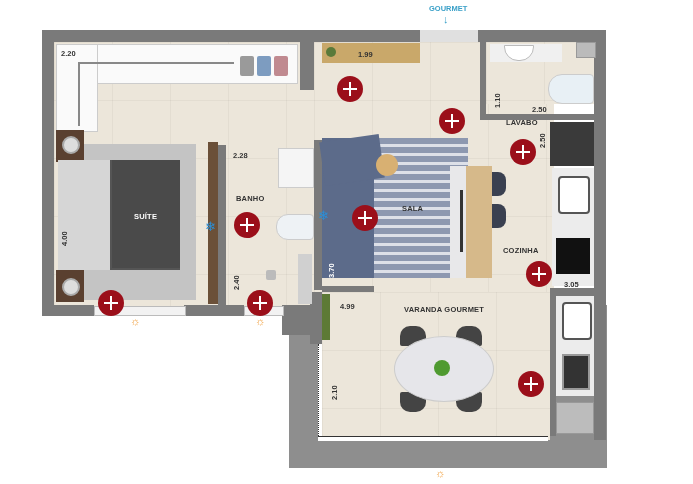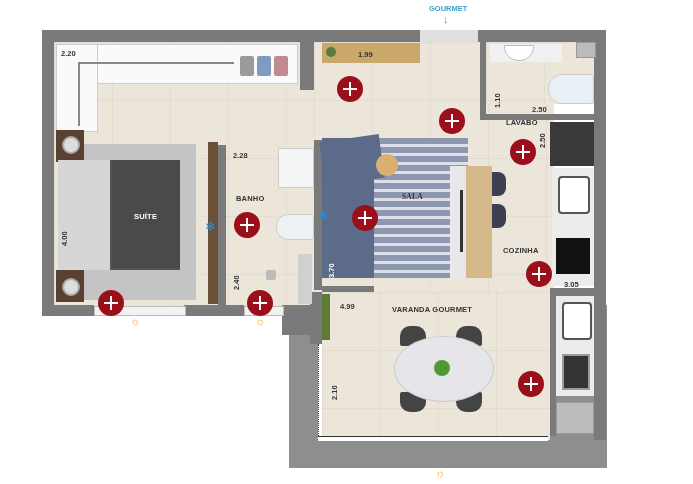--- a/index.html
+++ b/index.html
@@ -93,21 +93,21 @@
 <div class="abs" style="left:324px;top:138px;width:144px;height:140px;background:repeating-linear-gradient(180deg,#8d98b0 0 6px,#dde0e8 6px 9px);"></div>
 <div class="abs" style="left:322px;top:138px;width:52px;height:140px;background:#5c6b8a;"></div>
 <div class="abs" style="left:322px;top:138px;width:60px;height:44px;background:#5c6b8a;transform:rotate(-8deg);"></div>
 <div class="abs" style="left:376px;top:154px;width:22px;height:22px;border-radius:50%;background:#d8b072;"></div>
 <div class="abs" style="left:450px;top:166px;width:16px;height:112px;background:#e8e8ea;"></div>
 <div class="abs" style="left:460px;top:190px;width:3px;height:62px;background:#333;"></div>
 <div class="abs" style="left:466px;top:166px;width:26px;height:112px;background:#d6b98a;"></div>
 <div class="abs" style="left:492px;top:172px;width:14px;height:24px;background:#3a4050;border-radius:0 8px 8px 0;"></div>
 <div class="abs" style="left:492px;top:204px;width:14px;height:24px;background:#3a4050;border-radius:0 8px 8px 0;"></div>
 <div class="ac" style="left:318px;top:209px;">❄</div>
-<div class="lbl" style="left:402px;top:192px;font-family:Liberation Serif, serif;">SALA</div>
+<div class="lbl" style="left:402px;top:204px;">SALA</div>
 <div class="dim v" style="left:327px;top:278px;color:#fff;">3.70</div>
 
 <div class="abs" style="left:490px;top:44px;width:72px;height:18px;background:#f0f0f0;"></div>
 <div class="abs" style="left:504px;top:45px;width:28px;height:14px;border-radius:0 0 14px 14px;background:#fff;border:1px solid #bbb;"></div>
 <div class="abs" style="left:576px;top:42px;width:18px;height:14px;background:#bbb;border:1px solid #999;"></div>
 <div class="abs" style="left:548px;top:74px;width:44px;height:28px;background:#e8f0f5;border-radius:14px 4px 4px 14px;border:1px solid #ccc;"></div>
 <div class="lbl" style="left:506px;top:82px;margin-top:36px;">LAVABO</div>
 <div class="dim v" style="left:493px;top:108px;">1.10</div>
 <div class="dim" style="left:532px;top:105px;">2.50</div>
 
@@ -125,21 +125,21 @@
 <div class="abs" style="left:556px;top:402px;width:36px;height:30px;background:#bcbcbc;border:1px solid #999;"></div>
 <div class="abs" style="left:322px;top:294px;width:8px;height:46px;background:#5d7a36;"></div>
 <div class="abs" style="left:400px;top:326px;width:26px;height:20px;background:#444;border-radius:10px 10px 2px 2px;"></div>
 <div class="abs" style="left:456px;top:326px;width:26px;height:20px;background:#444;border-radius:10px 10px 2px 2px;"></div>
 <div class="abs" style="left:400px;top:392px;width:26px;height:20px;background:#444;border-radius:2px 2px 10px 10px;"></div>
 <div class="abs" style="left:456px;top:392px;width:26px;height:20px;background:#444;border-radius:2px 2px 10px 10px;"></div>
 <div class="abs" style="left:394px;top:336px;width:98px;height:64px;border-radius:50%;background:#e6e6ea;border:1px solid #ccc;"></div>
 <div class="abs" style="left:434px;top:360px;width:16px;height:16px;border-radius:50%;background:#4f9a30;"></div>
 <div class="abs" style="left:318px;top:344px;width:3px;height:96px;background:#fff;border-left:1px dotted #333;"></div>
 <div class="abs" style="left:318px;top:436px;width:230px;height:4px;background:#fff;border-top:1px solid #333;"></div>
-<div class="lbl" style="left:392px;top:305px;">VARANDA GOURMET</div>
+<div class="lbl" style="left:404px;top:305px;">VARANDA GOURMET</div>
 <div class="dim" style="left:340px;top:302px;">4.99</div>
 <div class="dim v" style="left:330px;top:400px;">2.10</div>
 
 <div class="abs" style="left:94px;top:306px;width:90px;height:8px;background:#f2f2f2;border:1px solid #bbb;"></div>
 <div class="abs" style="left:244px;top:306px;width:38px;height:8px;background:#f2f2f2;border:1px solid #bbb;"></div>
 
 <div class="sun" style="left:130px;top:316px;">☼</div>
 <div class="sun" style="left:255px;top:316px;">☼</div>
 <div class="sun" style="left:435px;top:468px;">☼</div>
 

